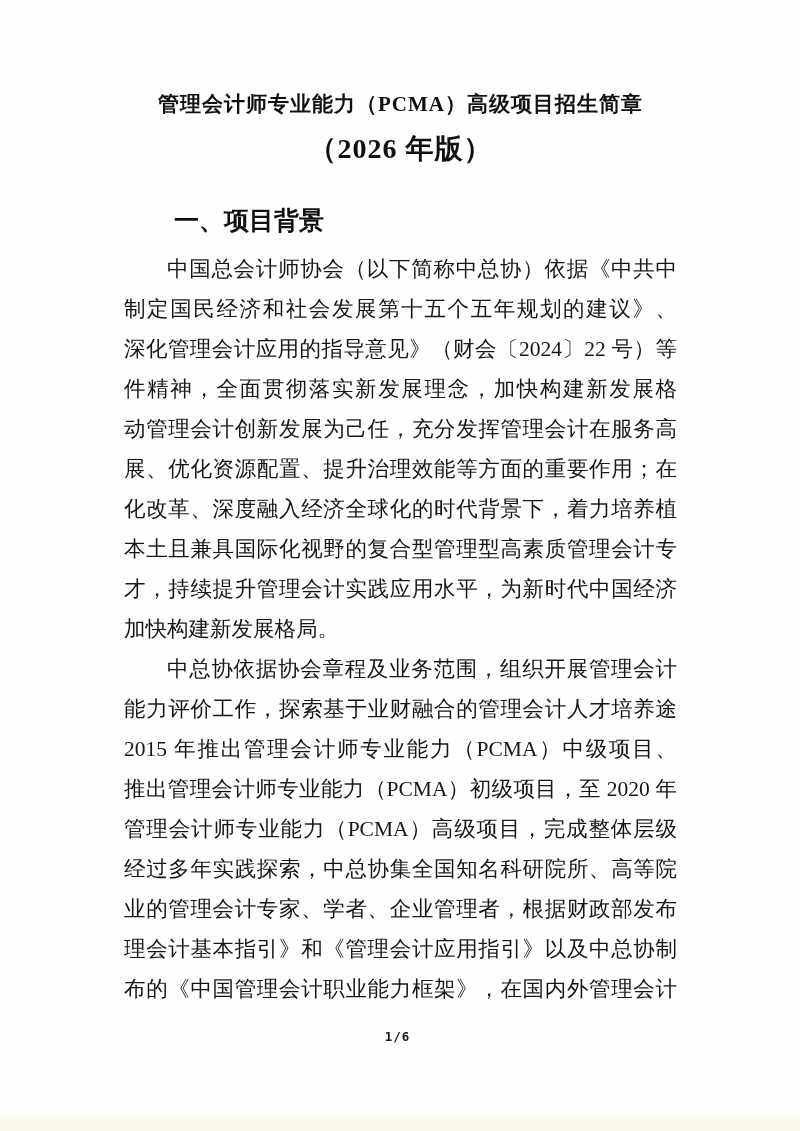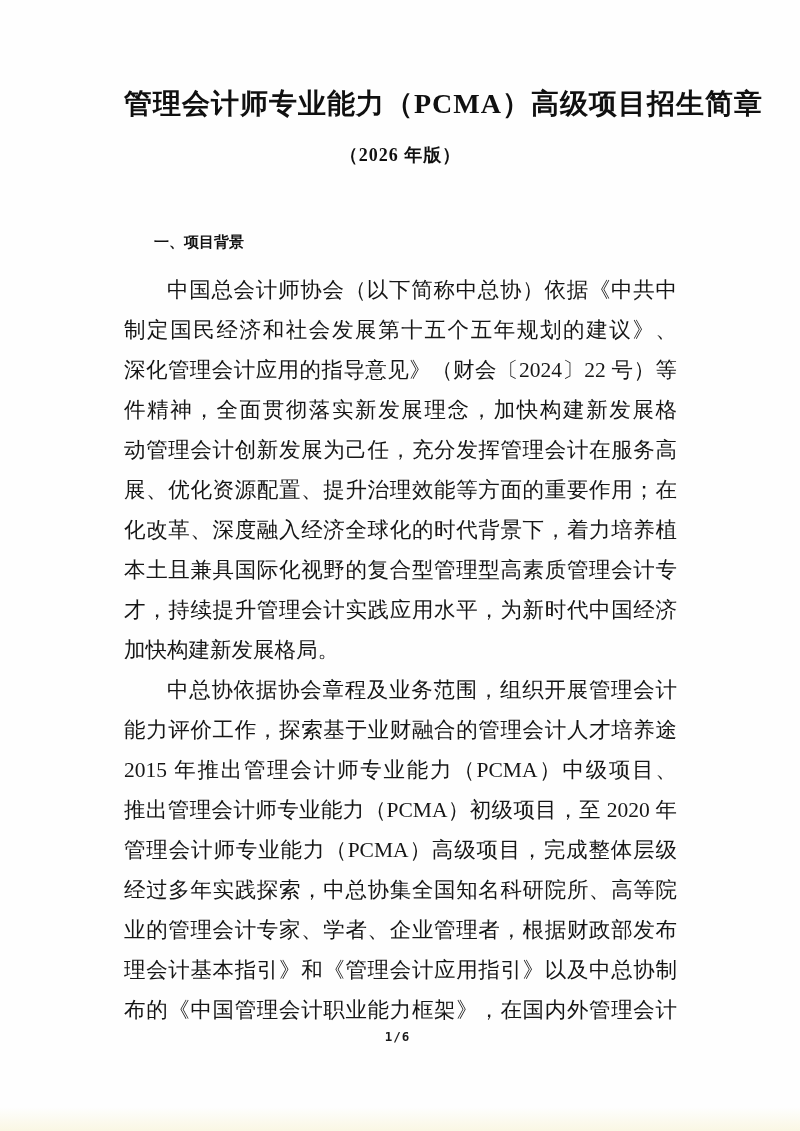--- a/index.html
+++ b/index.html
@@ -28,33 +28,33 @@
     width: 553px;
   }
   .title {
     font-weight: 700;
     text-align: center;
     white-space: nowrap;
     color: #101010;
   }
   .t1 {
     margin-top: 88px;
+    font-size: 21px;
+    line-height: 32px;
+    letter-spacing: 1px;
+  }
+  .t2 {
+    margin-top: 13px;
     font-size: 28px;
     line-height: 32px;
     letter-spacing: 1px;
   }
-  .t2 {
-    margin-top: 19px;
-    font-size: 18px;
-    line-height: 32px;
-    letter-spacing: 1px;
-  }
   .heading {
-    margin-top: 59px;
-    font-size: 15px;
+    margin-top: 44px;
+    font-size: 25px;
     line-height: 24px;
     font-weight: 700;
     text-indent: 2em;
     color: #101010;
   }
   #body-text {
     margin-top: 16px;
     font-size: 21.5px;
     color: #161616;
   }

